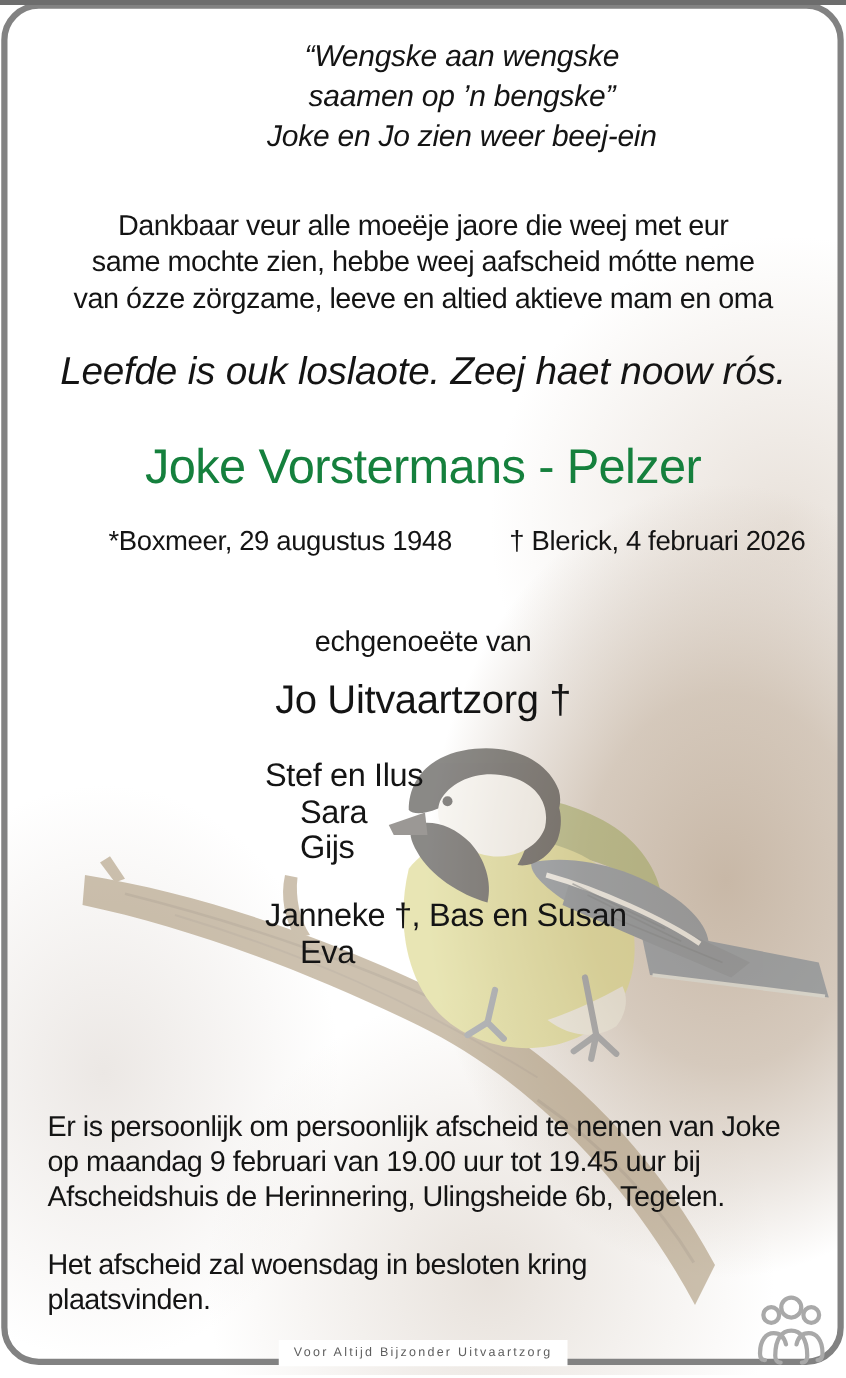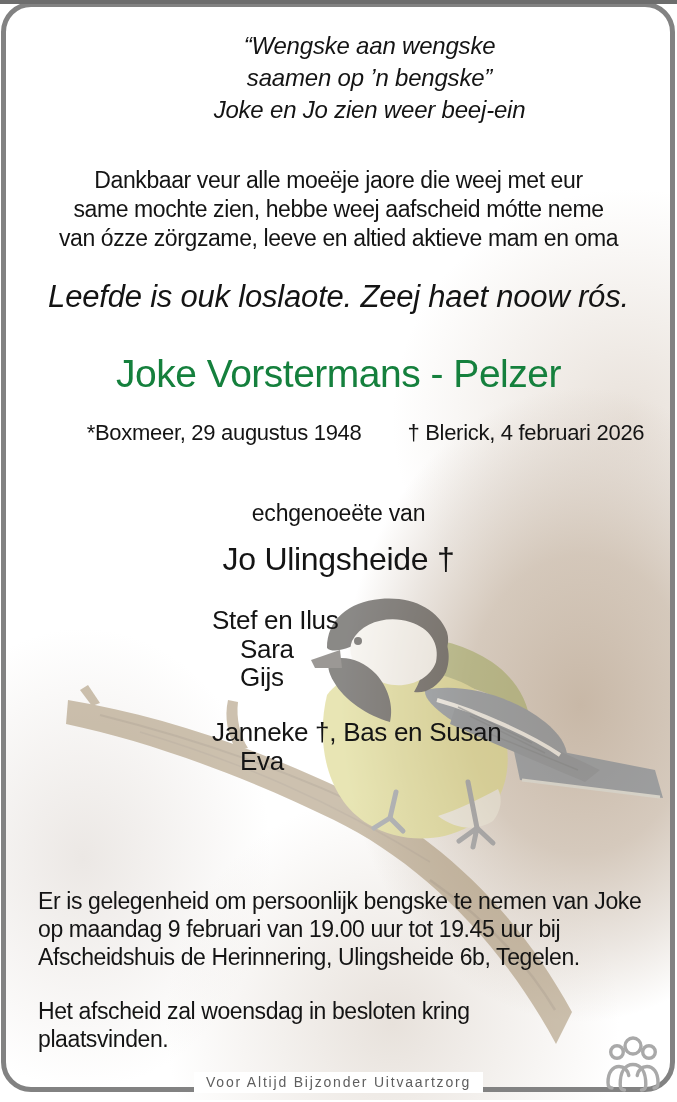--- a/index.html
+++ b/index.html
@@ -36,21 +36,21 @@
   .fam{font-size:26px;line-height:28.5px;letter-spacing:-0.3px;}
   .fam1{top:606px;left:212px;}
   .fam2{top:718px;left:212px;}
   .indent{padding-left:28px;}
   .body{font-size:23px;line-height:28px;letter-spacing:-0.4px;left:38px;}
   .corr{top:803px;}
   .farewell{top:887px;}
   .closing{top:997px;}
   .footer{position:absolute;top:1072px;left:0;width:100%;text-align:center;z-index:4;}
   .footer span{
-    display:inline-block;background:#ffffff;padding:0 12px;font-size:14px;
+    display:inline-block;background:#ffffff;padding:0 12px;font-size:10px;
     letter-spacing:1.8px;color:#5e5e5e;line-height:21px;
   }
   .logo{position:absolute;left:602px;top:1035px;z-index:5;}
 </style>
 </head>
 <body>
 
 <div class="page">
 
   <div class="topbar"></div>
@@ -123,35 +123,35 @@
   <div class="tblock center motto">Leefde is ouk loslaote. Zeej haet noow rós.</div>
 
   <div class="tblock center name">Joke Vorstermans - Pelzer</div>
 
   <div class="tblock dates" style="left:0;width:100%;">
     <span>*Boxmeer, 29 augustus 1948</span>
     <span>† Blerick, 4 februari 2026</span>
   </div>
 
   <div class="tblock center relation">echgenoeëte van</div>
-  <div class="tblock center spouse">Jo Ulingsheide †</div>
+  <div class="tblock center spouse">Jo Uitvaartzorg †</div>
 
   <div class="tblock fam fam1">
     <div>Stef en Ilus</div>
     <div class="indent">Sara</div>
     <div class="indent">Gijs</div>
   </div>
   <div class="tblock fam fam2">
     <div>Janneke †, Bas en Susan</div>
     <div class="indent">Eva</div>
   </div>
 
 
   <div class="tblock body farewell">
-    <div>Er is gelegenheid om persoonlijk bengske te nemen van Joke</div>
+    <div>Er is persoonlijk om persoonlijk afscheid te nemen van Joke</div>
     <div>op maandag 9 februari van 19.00 uur tot 19.45 uur bij</div>
     <div>Afscheidshuis de Herinnering, Ulingsheide 6b, Tegelen.</div>
   </div>
 
   <div class="tblock body closing">
     <div>Het afscheid zal woensdag in besloten kring</div>
     <div>plaatsvinden.</div>
   </div>
 
   <div class="footer">

